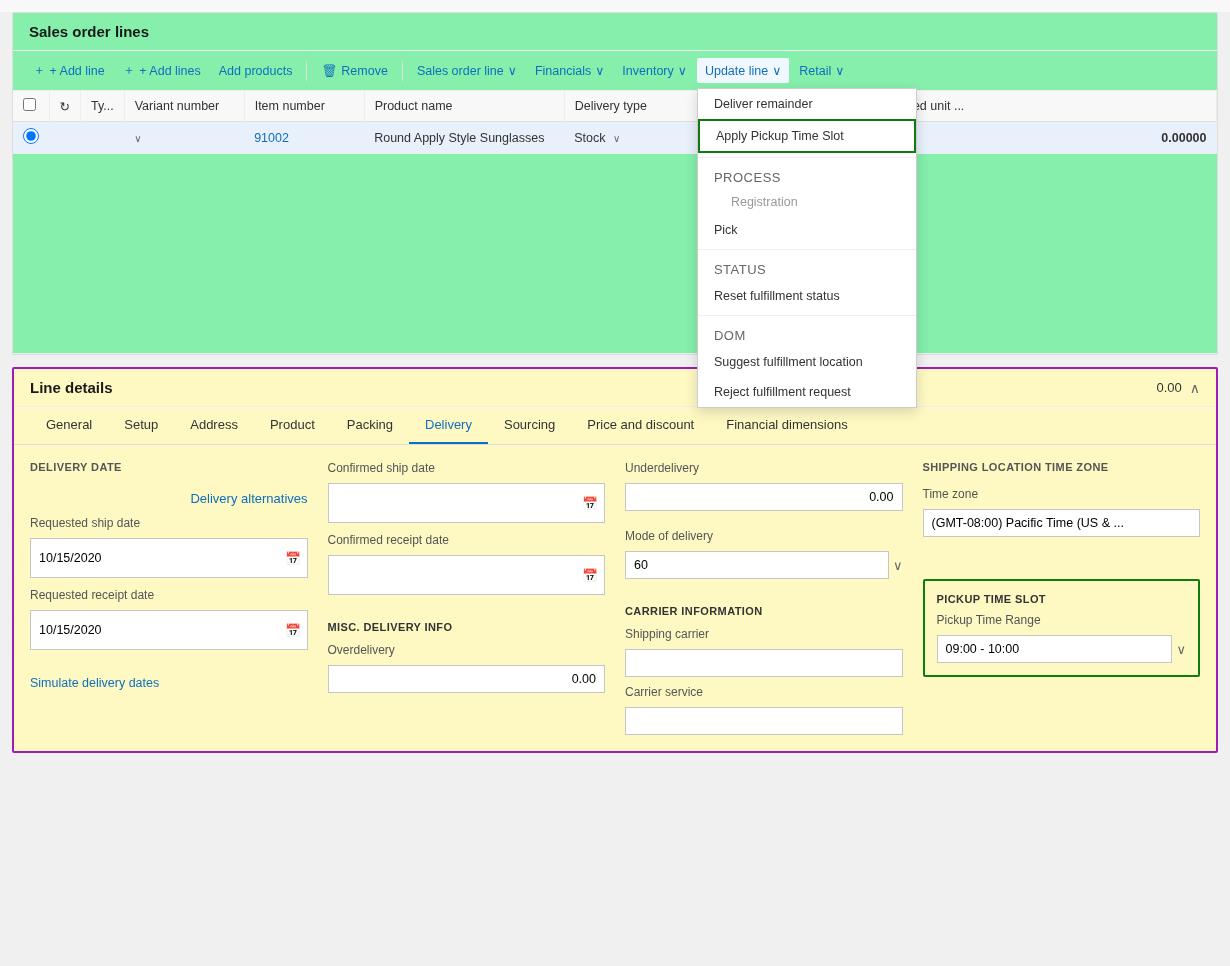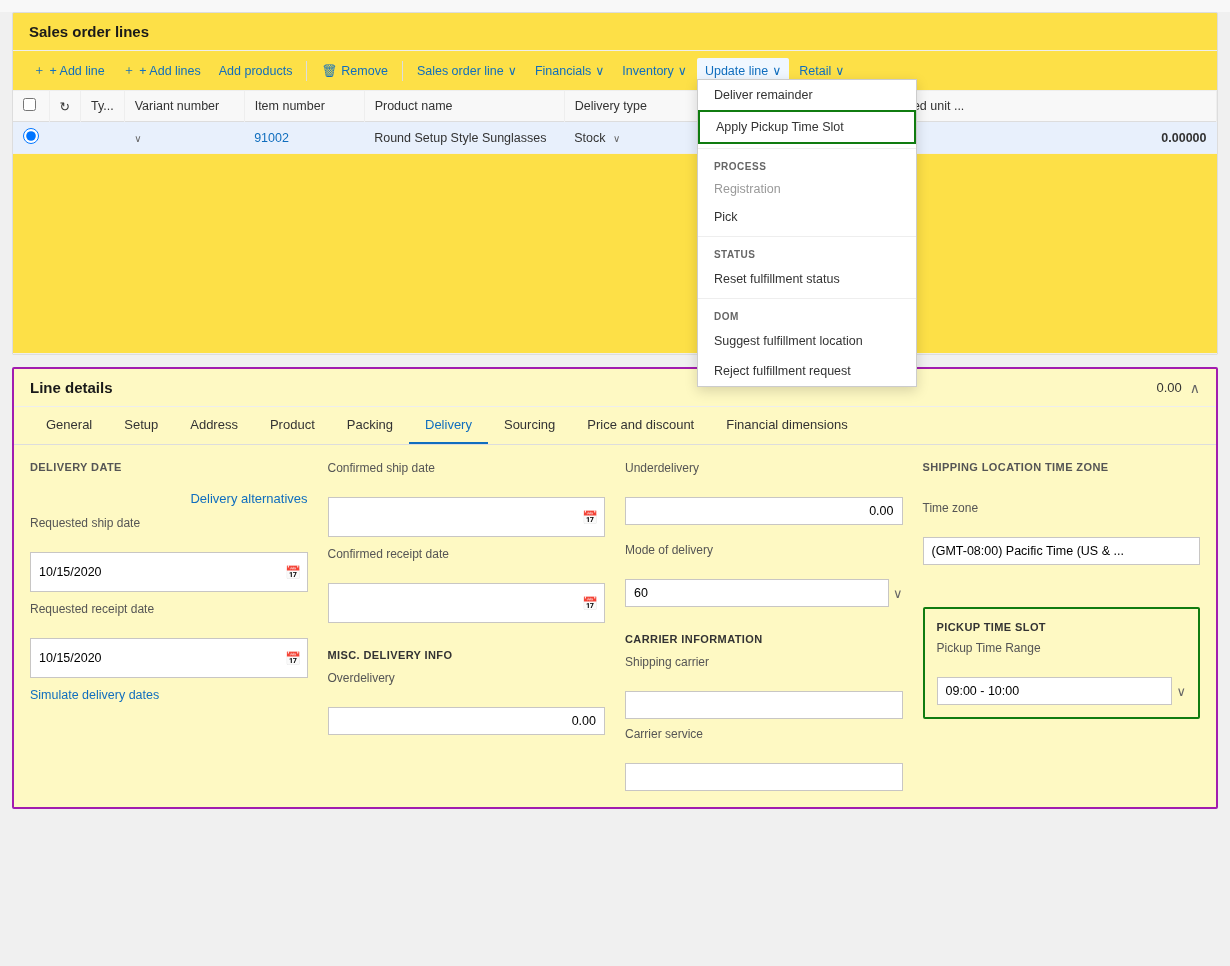--- a/index.html
+++ b/index.html
@@ -1,21 +1,21 @@
 <!DOCTYPE html>
 <html><head>
   <meta charset="utf-8">
   <style>
     * { box-sizing: border-box; margin: 0; padding: 0; }
     body { font-family: 'Segoe UI', sans-serif; font-size: 13px; background: #f8f8f8; color: #1a1a1a; }
 
     .page-container { padding: 0; background: #f0f0f0; min-height: 966px; }
 
     
-    .section { background: #fde047; margin: 12px; border: 1px solid #ddd; border-radius: 2px; }
+    .section { background: #86efac; margin: 12px; border: 1px solid #ddd; border-radius: 2px; }
     .section-header { padding: 10px 16px; font-size: 15px; font-weight: 600; border-bottom: 1px solid #eee; }
 
     
     .toolbar { display: flex; align-items: center; padding: 6px 12px; gap: 2px; border-bottom: 1px solid #eee; flex-wrap: wrap; }
     .toolbar-btn { display: flex; align-items: center; gap: 4px; padding: 5px 8px; font-size: 12.5px; color: #106ebe; cursor: pointer; border: none; background: none; border-radius: 2px; white-space: nowrap; }
     .toolbar-separator { width: 1px; height: 20px; background: #ddd; margin: 0 4px; }
 
     
     .table-container { overflow-x: auto; }
     table { width: 100%; border-collapse: collapse; font-size: 12.5px; }
@@ -30,52 +30,52 @@
     .col-variant { width: 120px; }
     .col-item { width: 120px; }
     .col-product { width: 200px; }
 
     
     .row-radio { width: 16px; height: 16px; }
     .chevron-btn { background: none; border: none; cursor: pointer; color: #666; font-size: 10px; }
     .dropdown-menu { position: absolute; top: 30px; left: 0; z-index: 1000; background: #fff; border: 1px solid #ccc; box-shadow: 0 4px 12px rgba(0,0,0,0.15); min-width: 220px; }
     .dropdown-item { padding: 8px 16px; cursor: pointer; font-size: 12.5px; color: #333; }
     .dropdown-item.highlighted { border: 2px solid #107c10; background: #fff; color: #333; }
-    .dropdown-section-label { padding: 8px 16px 4px; font-size: 10px; font-weight: 700; color: #666; text-transform: uppercase; letter-spacing: 0.5px; }
-    .dropdown-disabled { padding: 6px 16px; font-size: 12.5px; color: #999; cursor: default; }
+    .dropdown-section-label { padding: 8px 16px 4px; font-size: 13px; font-weight: 400; color: #666; text-transform: uppercase; letter-spacing: 0.5px; }
+    .dropdown-disabled { padding: 6px 33px; font-size: 12.5px; color: #999; cursor: default; }
     .dropdown-divider { border: none; border-top: 1px solid #eee; margin: 4px 0; }
 
     
     .update-line-wrapper { position: relative; }
 
     
     .line-details-section { background: #fef9c3; margin: 12px; border: 2px solid #a21caf; border-radius: 2px; }
     .line-details-header { display: flex; justify-content: space-between; align-items: center; padding: 10px 16px; border-bottom: 1px solid #eee; }
     .line-details-title { font-size: 15px; font-weight: 600; }
     .line-details-value { font-size: 13px; color: #333; }
     .collapse-btn { background: none; border: none; cursor: pointer; font-size: 14px; color: #666; }
 
     
     .tabs { display: flex; padding: 0 16px; border-bottom: 1px solid #ddd; gap: 0; }
     .tab { padding: 10px 16px; cursor: pointer; font-size: 13px; color: #333; border-bottom: 2px solid transparent; }
     .tab.active { color: #106ebe; border-bottom: 2px solid #106ebe; font-weight: 500; }
 
     
     .form-content { padding: 16px; display: grid; grid-template-columns: 1fr 1fr 1fr 1fr; gap: 20px; }
 
-    .form-group { display: flex; flex-direction: column; gap: 20px; }
+    .form-group { display: flex; flex-direction: column; gap: 6px; }
     .form-group-label { font-size: 11px; font-weight: 600; color: #555; text-transform: uppercase; letter-spacing: 0.4px; margin-bottom: 8px; }
     .field-label { font-size: 12px; color: #555; margin-bottom: 2px; }
     .field-input { border: 1px solid #c8c6c4; padding: 4px 8px; font-size: 12.5px; height: 28px; width: 100%; outline: none; }
     .field-input-with-icon { display: flex; align-items: center; position: relative; }
     .field-input-with-icon input { flex: 1; border: 1px solid #c8c6c4; padding: 4px 28px 4px 8px; font-size: 12.5px; height: 40px; width: 100%; outline: none; }
     .field-input-with-icon .cal-icon { position: absolute; right: 6px; color: #666; font-size: 13px; cursor: pointer; }
 
     .delivery-link { color: #106ebe; cursor: pointer; font-size: 13px; text-decoration: none; text-align: right; }
-    .simulate-link { color: #106ebe; cursor: pointer; font-size: 12.5px; text-decoration: none; margin-top: 0; }
+    .simulate-link { color: #106ebe; cursor: pointer; font-size: 12.5px; text-decoration: none; margin-top: 16px; }
 
     
     .pickup-box { border: 2px solid #107c10; padding: 12px; border-radius: 2px; }
     .pickup-box-title { font-size: 11px; font-weight: 700; color: #333; text-transform: uppercase; letter-spacing: 0.4px; margin-bottom: 8px; }
 
     .misc-section-title { font-size: 11px; font-weight: 700; color: #333; text-transform: uppercase; letter-spacing: 0.4px; margin-bottom: 10px; }
     .carrier-section-title { font-size: 11px; font-weight: 700; color: #333; text-transform: uppercase; letter-spacing: 0.4px; margin-bottom: 10px; }
 
     .col1 { grid-column: 1; }
     .col2 { grid-column: 2; }
@@ -124,21 +124,21 @@
         <span>Inventory</span>
         <span>∨</span>
       </button>
 
       <div class="update-line-wrapper" style="position:relative;">
         <button class="toolbar-btn" style="background:#f0f7ff;">
           <span>Update line</span>
           <span>∨</span>
         </button>
 
-        <div class="dropdown-menu" style="top:21px; left:0;">
+        <div class="dropdown-menu" style="top:30px; left:0;">
           <div class="dropdown-item">Deliver remainder</div>
           <div class="dropdown-item highlighted">Apply Pickup Time Slot</div>
           <hr class="dropdown-divider">
           <div class="dropdown-section-label">PROCESS</div>
           <div class="dropdown-disabled">Registration</div>
           <div class="dropdown-item">Pick</div>
           <hr class="dropdown-divider">
           <div class="dropdown-section-label">STATUS</div>
           <div class="dropdown-item">Reset fulfillment status</div>
           <hr class="dropdown-divider">
@@ -170,21 +170,21 @@
         </thead>
         <tbody>
           <tr class="selected">
             <td><input type="radio" class="row-radio" checked="" style=""></td>
             <td></td>
             <td></td>
             <td>
               <button class="chevron-btn">∨</button>
             </td>
             <td style="color:#106ebe;">91002</td>
-            <td>Round Setup Style Sunglasses</td>
+            <td>Round Apply Style Sunglasses</td>
             <td>
               <span>Stock</span>
               <button class="chevron-btn" style="margin-left:4px;">∨</button>
             </td>
             <td style="text-align:right;font-weight:bold;">0.00000</td>
           </tr>
           <tr style="height:200px;">
               <td colspan="8"></td>
             </tr>
         </tbody>

